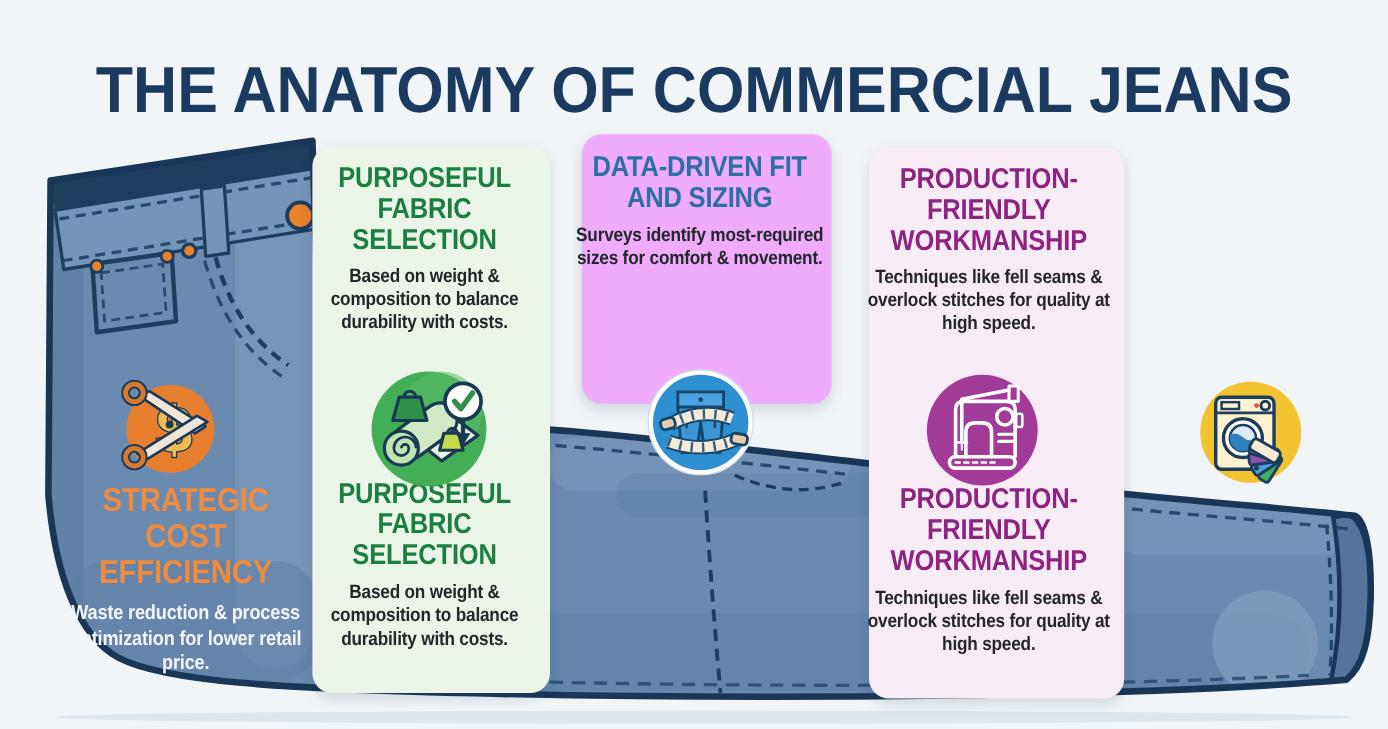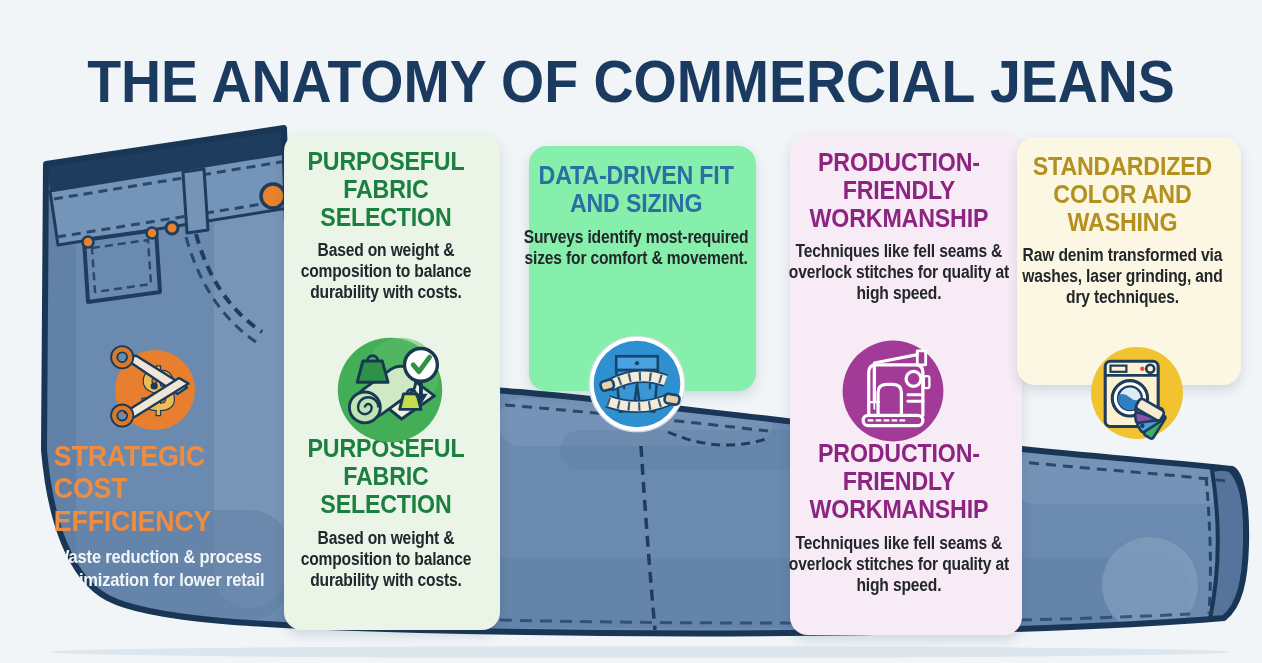--- a/index.html
+++ b/index.html
@@ -16,21 +16,21 @@
   }
   .jeans-svg { position:absolute; left:0; top:0; z-index:1; }
 
   .card {
     position:absolute; z-index:2; border-radius:18px;
     box-shadow:0 5px 12px rgba(40,60,90,.16);
     display:flex; flex-direction:column; align-items:center;
     text-align:center; box-sizing:border-box;
   }
   .card-green  { left:284px;  top:133px; width:216px; height:497px; background:#eaf4e7; padding-top:15px; }
-  .card-blue   { left:529px;  top:146px; width:227px; height:245px; background:#86efac; padding-top:16px; }
+  .card-blue   { left:529px;  top:122px; width:227px; height:245px; background:#f0abfc; padding-top:16px; }
   .card-purple { left:774px;  top:134px; width:232px; height:501px; background:#f7ecf5; padding-top:15px;margin-left:16px; }
   .card-yellow { left:1017px; top:137px; width:224px; height:248px; background:#fbf7e2; padding-top:16px; }
 
   .hd {
     margin:0; font-weight:bold; font-size:26px; line-height:1.07;
     letter-spacing:-.2px;
   }
   .bd {
     margin:9px 0 0 0; font-weight:bold; font-size:17.5px; line-height:1.2;
     color:#23272c; letter-spacing:-.2px;
@@ -38,20 +38,21 @@
   .cond { width:112%; margin-left:-6%; transform:scaleX(.893); transform-origin:50% 0; }
   .hd-green  { color:#1a7f3f; }
   .hd-blue   { color:#2b6fa3; }
   .hd-purple { color:#8e2482; }
   .hd-gold   { color:#b3901f; }
   .spacer-green  { height:132px; flex:0 0 auto; }
   .spacer-purple { height:136px; flex:0 0 auto; }
 
   .cost-block {
     position:absolute; left:40px; top:440px; width:230px; z-index:3;
+    text-align:center;
   }
   .cost-hd {
     margin:0; font-size:30px; line-height:1.08; font-weight:bold; color:#ef8c3f;
     letter-spacing:-.2px;
   }
   .cost-bd {
     margin:9px 0 0 0; font-size:18.5px; line-height:1.22; color:#f2f5f7;
     font-weight:bold; letter-spacing:-.2px;
   }
   .icon { position:absolute; z-index:3; }
@@ -133,24 +134,20 @@
   </section>
 
   <section class="card card-purple">
     <h2 class="hd hd-purple cond">PRODUCTION-FRIENDLY WORKMANSHIP</h2>
     <p class="bd cond">Techniques like fell seams &amp; overlock stitches for quality at high speed.</p>
     <div class="spacer-purple"></div>
     <h2 class="hd hd-purple cond">PRODUCTION-FRIENDLY WORKMANSHIP</h2>
     <p class="bd cond">Techniques like fell seams &amp; overlock stitches for quality at high speed.</p>
   </section>
 
-  <section class="card card-yellow">
-    <h2 class="hd hd-gold cond">STANDARDIZED COLOR AND WASHING</h2>
-    <p class="bd cond">Raw denim transformed via washes, laser grinding, and dry techniques.</p>
-  </section>
 
   <div class="cost-block">
     <h2 class="cost-hd cond">STRATEGIC COST EFFICIENCY</h2>
     <p class="cost-bd cond">Waste reduction &amp; process optimization for lower retail price.</p>
   </div>
 
   <div class="icon" style="left:107px; top:342px;">
     <svg width="96" height="96" viewBox="0 0 120 120">
       <circle cx="60" cy="60" r="50" fill="#e87f2e"></circle>
       <text x="64" y="86" font-size="74" font-weight="bold" text-anchor="middle" fill="#edbd53" stroke="#1c3a58" stroke-width="3" paint-order="stroke" font-family="Liberation Sans, DejaVu Sans, sans-serif">$</text>

